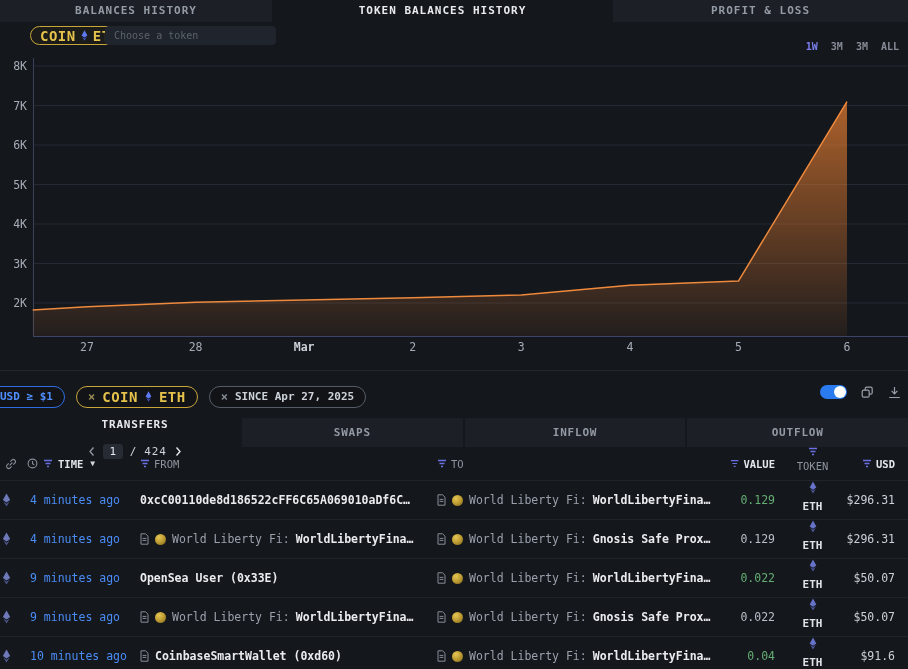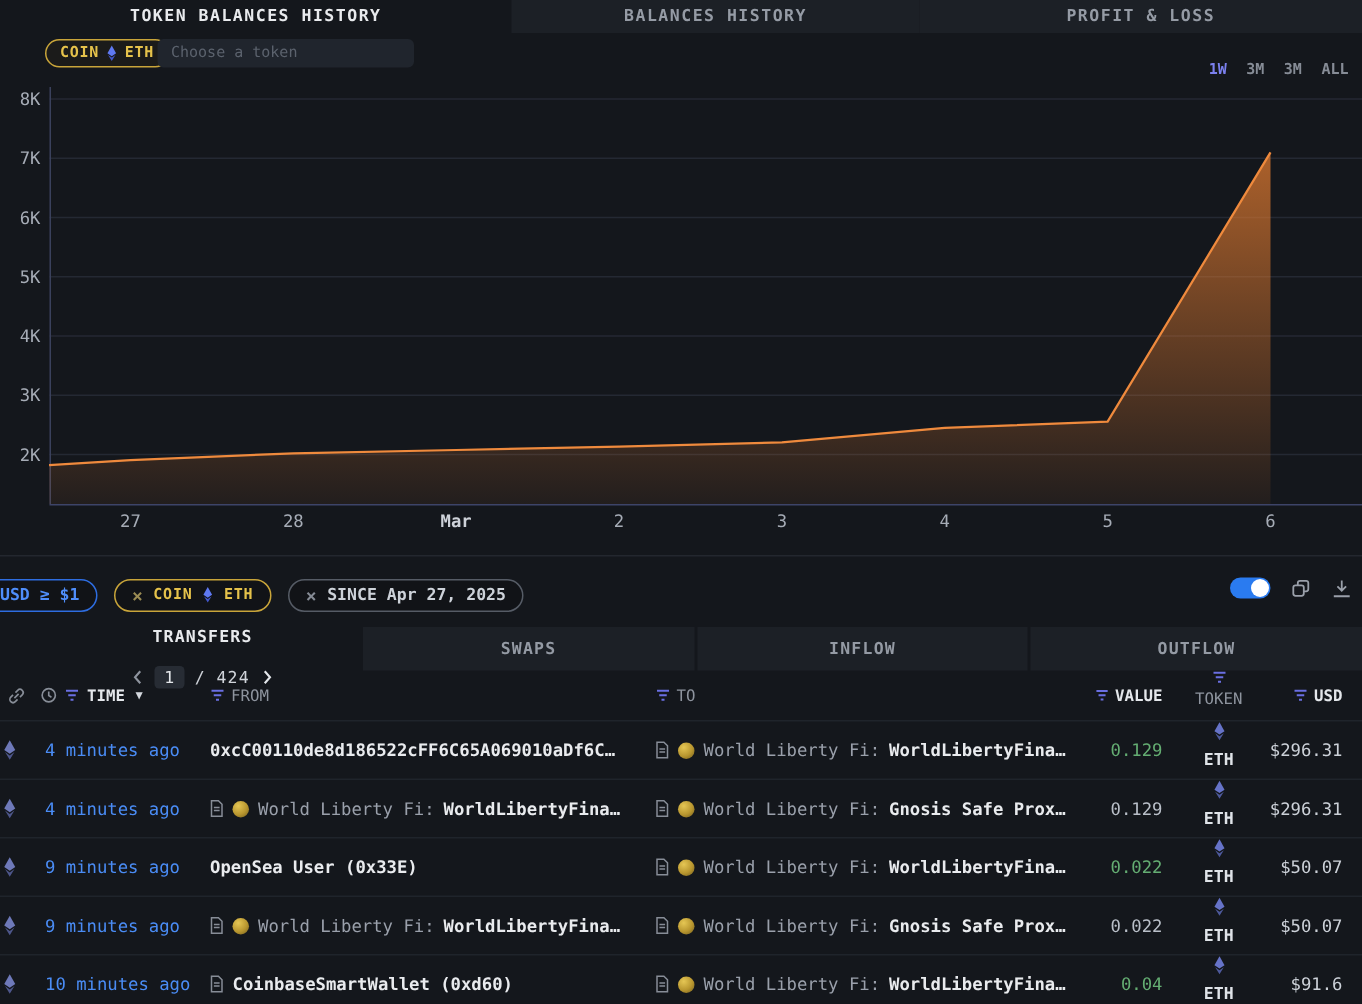--- a/index.html
+++ b/index.html
@@ -25,21 +25,21 @@
   .topbar .tab.active { background:transparent; color:#e8eaed; }
 
   
   .filterbar { position:relative; height:26px; }
   .coin-pill {
     position:absolute; left:30px; top:4px; height:19px;
     display:inline-flex; align-items:center; gap:5px;
     padding:0 9px; border:1px solid #c9a53a; border-radius:10px;
     background:rgba(60,50,20,0.18); cursor:pointer;
   }
-  .coin-pill .cl, .chip-yellow .cl { font-size:10px; font-weight:bold; color:#e5c24b; letter-spacing:.5px; }
+  .coin-pill .cl, .chip-yellow .cl { font-size:14px; font-weight:bold; color:#e5c24b; letter-spacing:.5px; }
   .token-input {
     position:absolute; left:105px; top:4px; width:171px; height:19px;
     background:#20252d; border:none; border-radius:4px; outline:none;
     color:#aab0ba; font-family:inherit; font-size:10px; padding:0 9px;
   }
   .token-input::placeholder { color:#5b626d; }
   .ranges { position:absolute; right:9px; top:7px; display:flex; gap:13px; }
   .ranges span { font-size:10px; font-weight:bold; color:#868c96; cursor:pointer;margin-top:12px; }
   .ranges span.active { color:#7b80ee; }
 
@@ -114,22 +114,22 @@
   .val.pos { color:#64ad72; }
   .val.neu { color:#b9bfc8; }
   .tok { color:#dfe3e8; font-weight:bold; font-size:11px; }
   .usd { color:#ccd1d8; }
   .file-ic, .eth-chain, .eth-tok { display:inline-flex; flex:0 0 auto; }
 </style>
 </head>
 <body>
 
 <div class="topbar">
+  <div class="tab t1">BALANCES HISTORY</div>
   <div class="tab t2 active">TOKEN BALANCES HISTORY</div>
-  <div class="tab t1">BALANCES HISTORY</div>
   <div class="tab t3">PROFIT &amp; LOSS</div>
 </div>
 
 <div class="filterbar">
   <div class="coin-pill">
     <span class="cl">COIN</span>
     <svg width="7" height="11" viewBox="0 0 10 16">
       <polygon points="5,0.5 9.2,8 5,10.8 0.8,8" fill="#5f79f2"></polygon>
       <polygon points="1.4,9.6 5,15.5 8.6,9.6 5,12.2" fill="#4156c9"></polygon>
     </svg>

